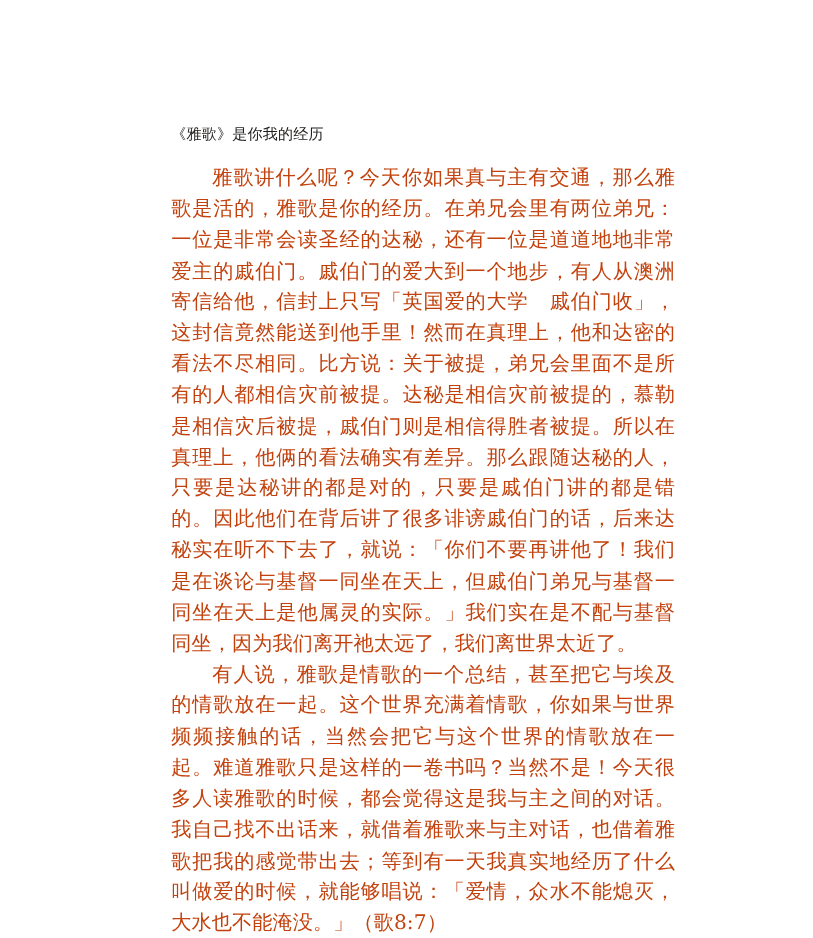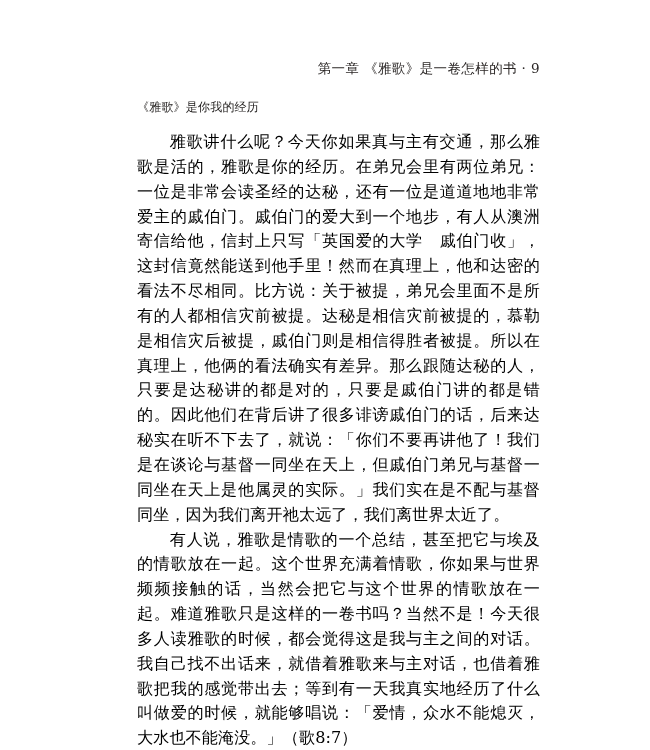--- a/index.html
+++ b/index.html
@@ -52,39 +52,38 @@
     color: #1f1c1b;
     letter-spacing: 0.2px;
   }
 
   .para {
     font-size: 16.1px;
     line-height: 24.85px;
     margin: 0;
     text-align: justify;
     text-justify: inter-character;
-    color: #000000;
+    color: #c2410c;
     letter-spacing: 0.1px;
   }
 
   .para + .para {
     margin-top: 0;
   }
 
   .indent {
     display: inline-block;
     width: 2em;
   }
 </style>
 </head>
 <body>
 
 <div class="page">
 
-  <div class="running-head">第一章 《雅歌》是一卷怎样的书 · 9</div>
 
   <div class="text-block">
 
     <h2 class="section-heading">《雅歌》是你我的经历</h2>
 
     <p class="para"><span class="indent"></span><span>雅歌讲什么呢？今天你如果真与主有交通，那么雅歌是活的，雅歌是你的经历。在弟兄会里有两位弟兄：一位是非常会读圣经的达秘，还有一位是道道地地非常爱主的戚伯门。戚伯门的爱大到一个地步，有人从澳洲寄信给他，信封上只写「英国爱的大学　戚伯门收」，这封信竟然能送到他手里！然而在真理上，他和达密的看法不尽相同。比方说：关于被提，弟兄会里面不是所有的人都相信灾前被提。达秘是相信灾前被提的，慕勒是相信灾后被提，戚伯门则是相信得胜者被提。所以在真理上，他俩的看法确实有差异。那么跟随达秘的人，只要是达秘讲的都是对的，只要是戚伯门讲的都是错的。因此他们在背后讲了很多诽谤戚伯门的话，后来达秘实在听不下去了，就说：「你们不要再讲他了！我们是在谈论与基督一同坐在天上，但戚伯门弟兄与基督一同坐在天上是他属灵的实际。」我们实在是不配与基督同坐，因为我们离开祂太远了，我们离世界太近了。</span></p>
 
     <p class="para"><span class="indent"></span><span>有人说，雅歌是情歌的一个总结，甚至把它与埃及的情歌放在一起。这个世界充满着情歌，你如果与世界频频接触的话，当然会把它与这个世界的情歌放在一起。难道雅歌只是这样的一卷书吗？当然不是！今天很多人读雅歌的时候，都会觉得这是我与主之间的对话。我自己找不出话来，就借着雅歌来与主对话，也借着雅歌把我的感觉带出去；等到有一天我真实地经历了什么叫做爱的时候，就能够唱说：「爱情，众水不能熄灭，大水也不能淹没。」（歌8:7）</span></p>
 
   </div>

